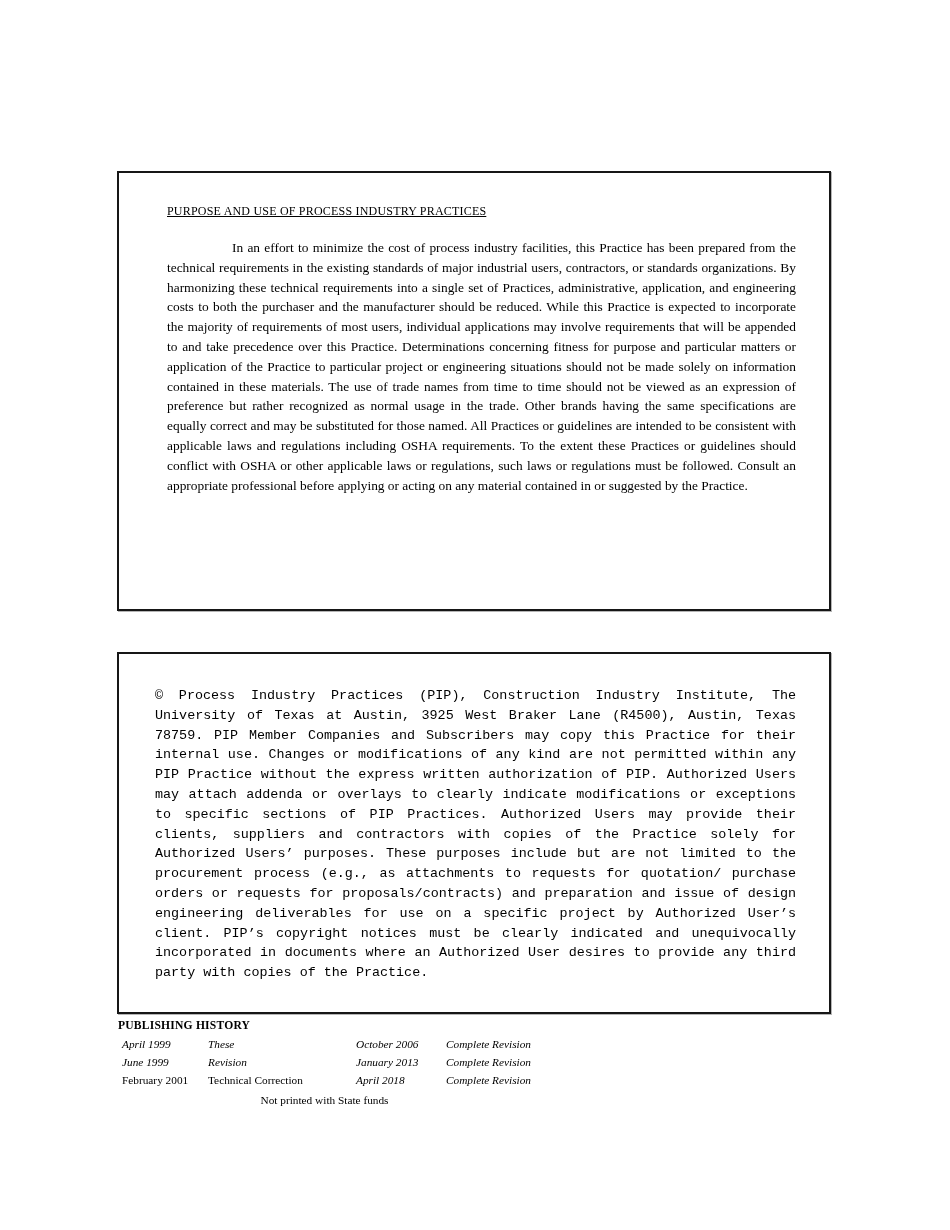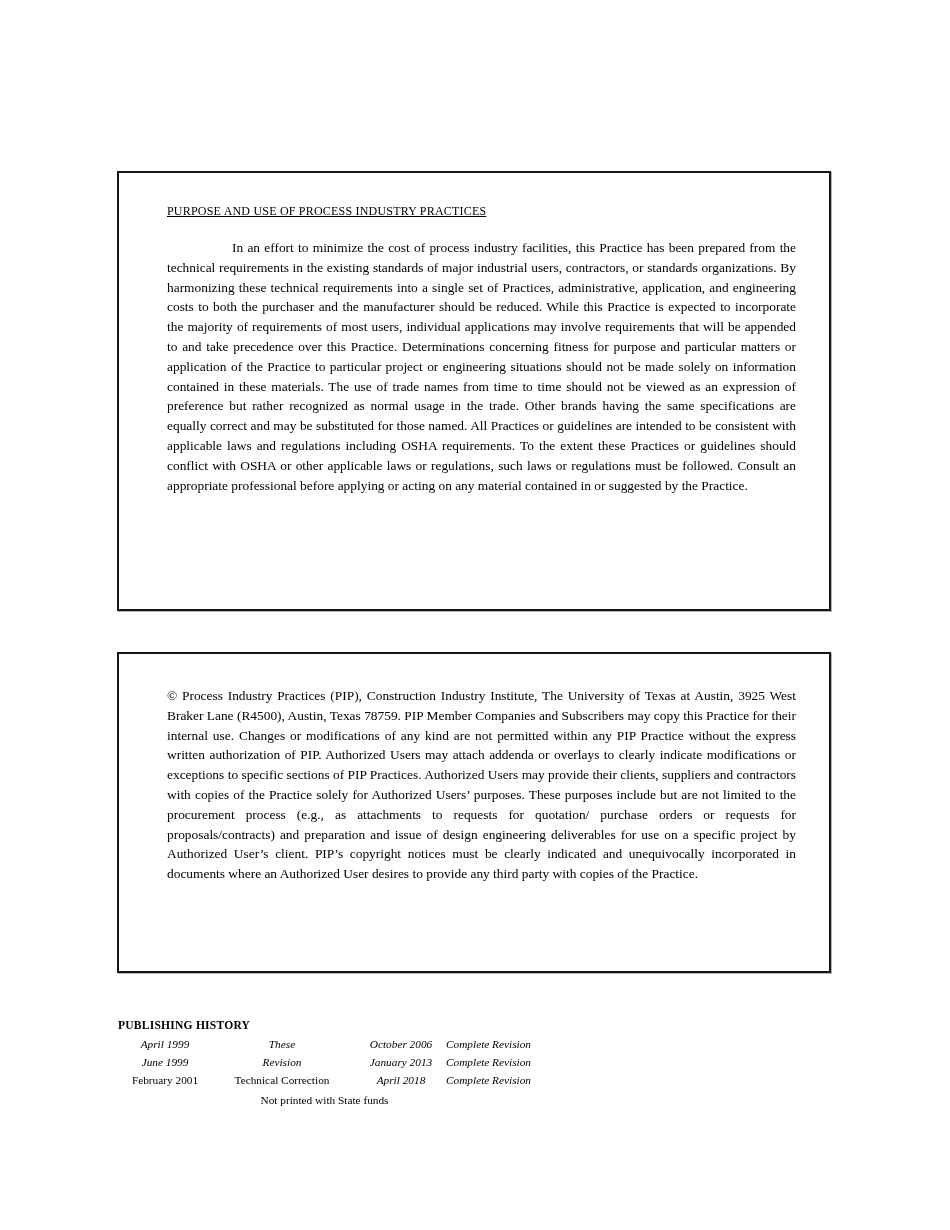--- a/index.html
+++ b/index.html
@@ -23,22 +23,23 @@
     background: #ffffff;
     box-shadow: 1px 1px 0 #b5b5b5;
   }
   #purpose-box {
     top: 171px;
     height: 440px;
     padding: 31px 33px 0 48px;
   }
   #copyright-box {
     top: 652px;
-    height: 321px;
-    padding: 32px 33px 0 48px;
+    height: 362px;
+    padding: 32px 33px 0 36px;
+    font-family: Liberation Mono, monospace;
   }
   .heading {
     font-size: 12px;
     font-weight: normal;
     letter-spacing: 0.2px;
     text-decoration: underline;
     margin: 0 0 19px 0;
   }
   .para {
     font-size: 13.4px;
@@ -68,21 +69,20 @@
     margin: 0;
   }
   .pub-grid {
     display: grid;
     grid-template-columns: 86px 148px 90px auto;
     font-size: 11.3px;
     line-height: 18px;
     font-style: italic;
     padding-left: 4px;
     margin-top: 3px;
-    text-align: center;
   }
   .pub-grid .roman {
     font-style: normal;
   }
   .pub-foot {
     font-size: 11.3px;
     line-height: 16px;
     margin-top: 3px;
     font-style: normal;
     text-align: center;

